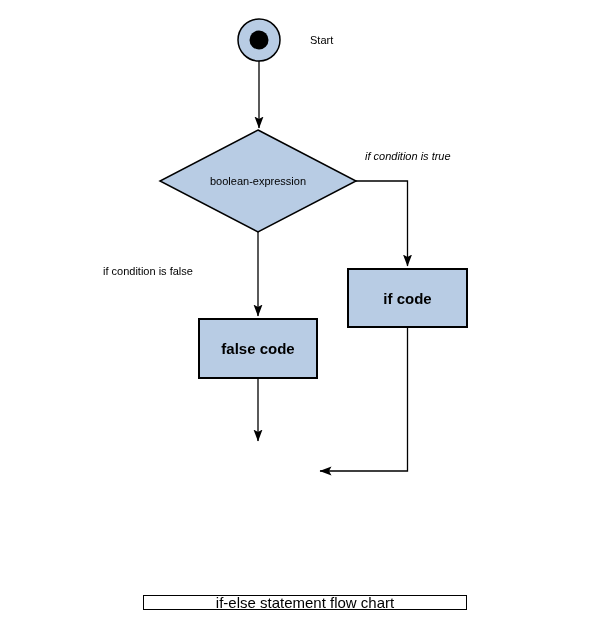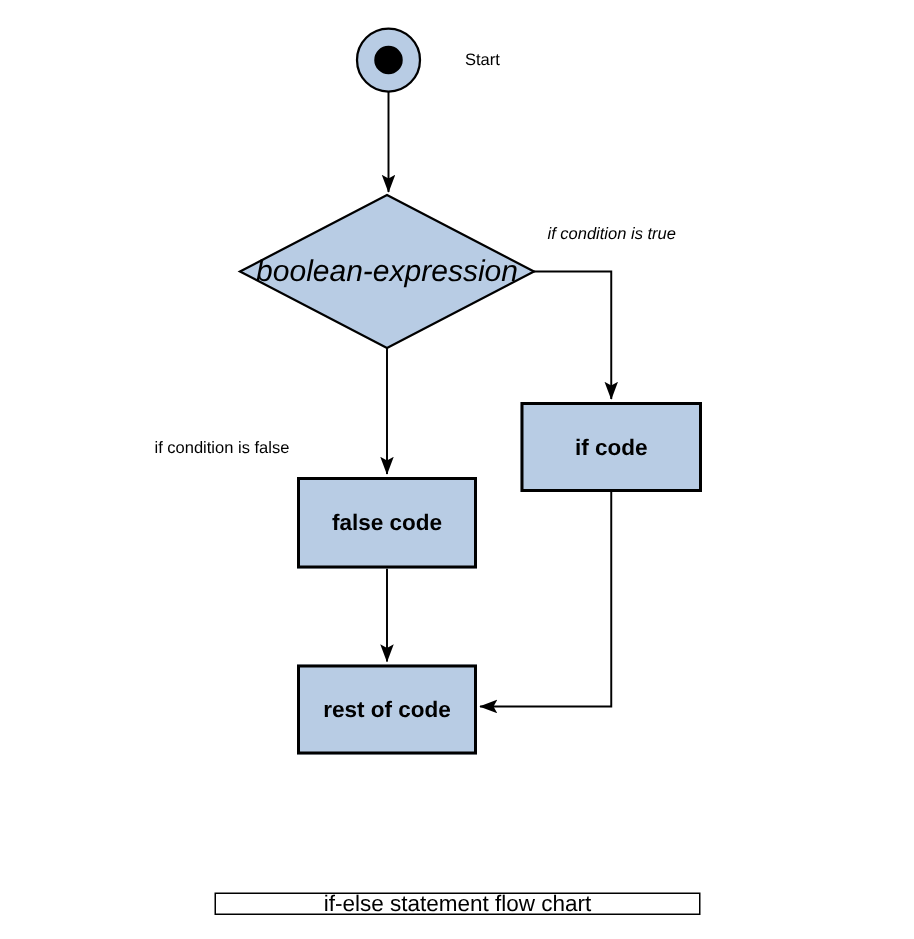--- a/index.html
+++ b/index.html
@@ -29,32 +29,31 @@
     line-height: 1;
     font-weight: bold;
   }
   .node-if    { left: 347px; top: 268px; width: 121px; height: 60px; }
   .node-else  { left: 198px; top: 318px; width: 120px; height: 61px; }
   .node-rest  { left: 198px; top: 443px; width: 120px; height: 60px; }
   .decision-label {
     position: absolute;
     left: 160px; top: 130px; width: 196px; height: 102px;
     display: flex; align-items: center; justify-content: center;
-    font-size: 20px;
-    font-style: italic;
+    font-size: 11px;
   }
   .label {
     position: absolute;
     white-space: nowrap;
     font-size: 11px;
     line-height: 18px;
   }
   .label-start { left: 310px; top: 31px; }
   .label-true  { left: 365px; top: 147px; font-style: italic; }
-  .label-false { left: 103px; top: 262px; margin-top: 28px; }
+  .label-false { left: 103px; top: 262px; }
   .title-box {
     position: absolute;
     left: 143px; top: 552px; width: 324px; height: 15px;
     box-sizing: border-box;
     background: var(--title-fill, #fff);
     border: 1.5px solid var(--node-border, #000);
     display: flex; align-items: center; justify-content: center;
     font-size: 15px;
     margin-top: 43px;
   }
@@ -90,17 +89,16 @@
   <div class="decision-label">boolean-expression</div>
 
   <div class="label label-true">if condition is true</div>
 
   <div class="label label-false">if condition is false</div>
 
   <div class="node node-if">if code</div>
 
   <div class="node node-else">false code</div>
 
-  <div class="node node-rest">rest of code</div>
 
   <div class="title-box">if-else statement flow chart</div>
 
 </div>
 
 </body></html>

